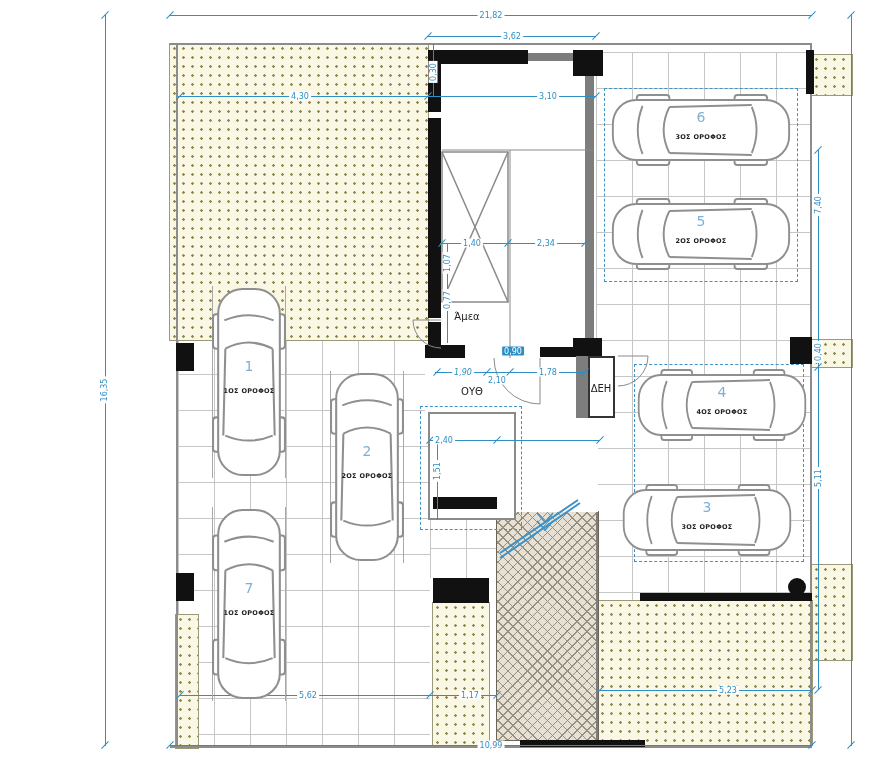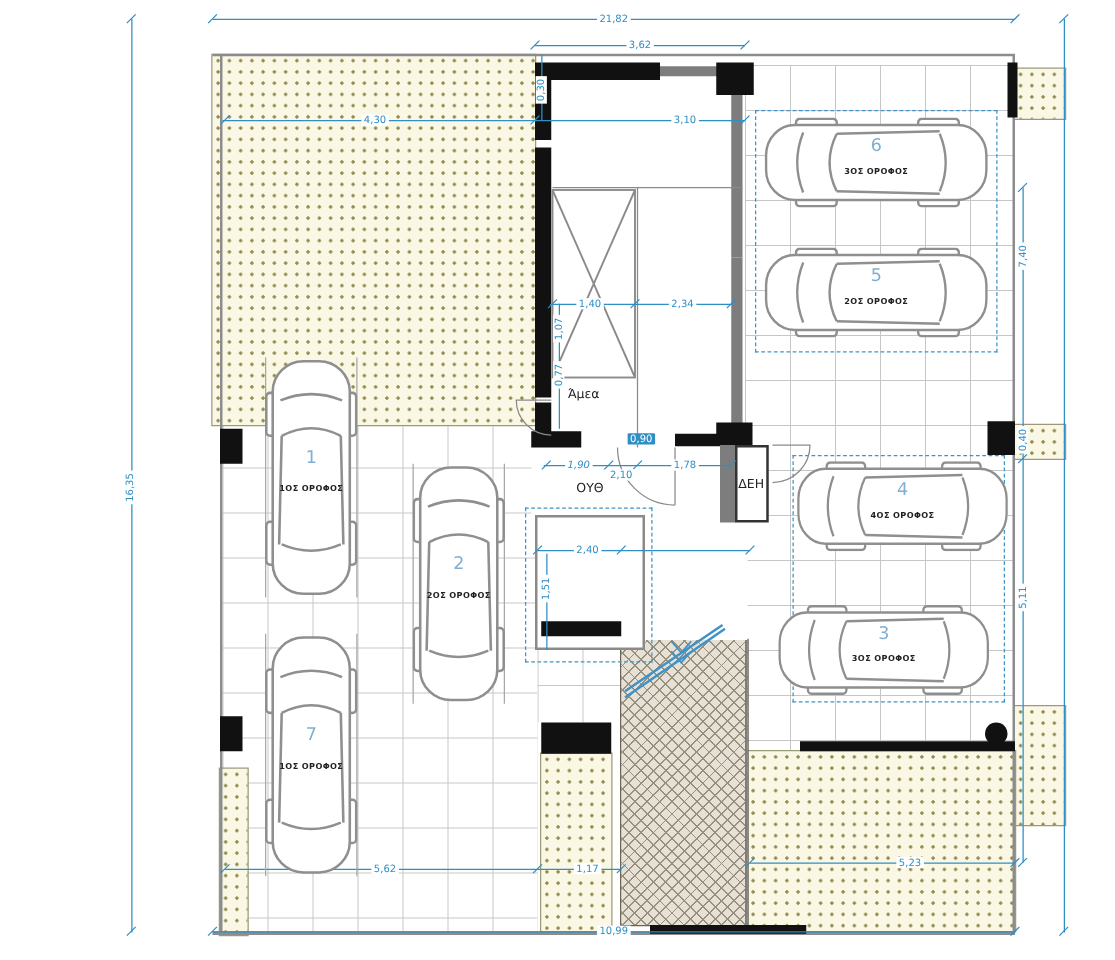--- a/index.html
+++ b/index.html
@@ -298,21 +298,21 @@
       <span class="dim" style="left: 548px; top: 96px;">3,10</span>
       <span class="dim rot" style="left: 433px; top: 72px;">0,30</span>
       <span class="dim" style="left: 472px; top: 243px;">1,40</span>
       <span class="dim" style="left: 546px; top: 243px;">2,34</span>
       <span class="dim rot" style="left: 447px; top: 263px;">1,07</span>
       <span class="dim rot" style="left: 447px; top: 300px;">0,77</span>
       <span class="dim" style="left: 463px; top: 372px; font-style: italic;">1,90</span>
       <span class="dim hl" style="left: 497px; top: 351px; margin-left: 16px;">0,90</span>
       <span class="dim" style="left: 497px; top: 380px;">2,10</span>
       <span class="dim" style="left: 548px; top: 372px;">1,78</span>
-      <span class="dim" style="left: 470px; top: 440px;">2,40</span>
+      <span class="dim" style="left: 444px; top: 440px;">2,40</span>
       <span class="dim rot" style="left: 437px; top: 471px;">1,51</span>
       <span class="dim rot" style="left: 104px; top: 390px;">16,35</span>
       <span class="dim rot" style="left: 818px; top: 205px;">7,40</span>
       <span class="dim rot" style="left: 818px; top: 352px;">0,40</span>
       <span class="dim rot" style="left: 818px; top: 478px;">5,11</span>
       <span class="dim" style="left: 308px; top: 695px;">5,62</span>
       <span class="dim" style="left: 470px; top: 695px;">1,17</span>
       <span class="dim" style="left: 728px; top: 690px;">5,23</span>
       <span class="dim" style="left: 491px; top: 745px;">10,99</span>
       <span class="roomlab" style="left: 467px; top: 316px;">Άμεα</span>

